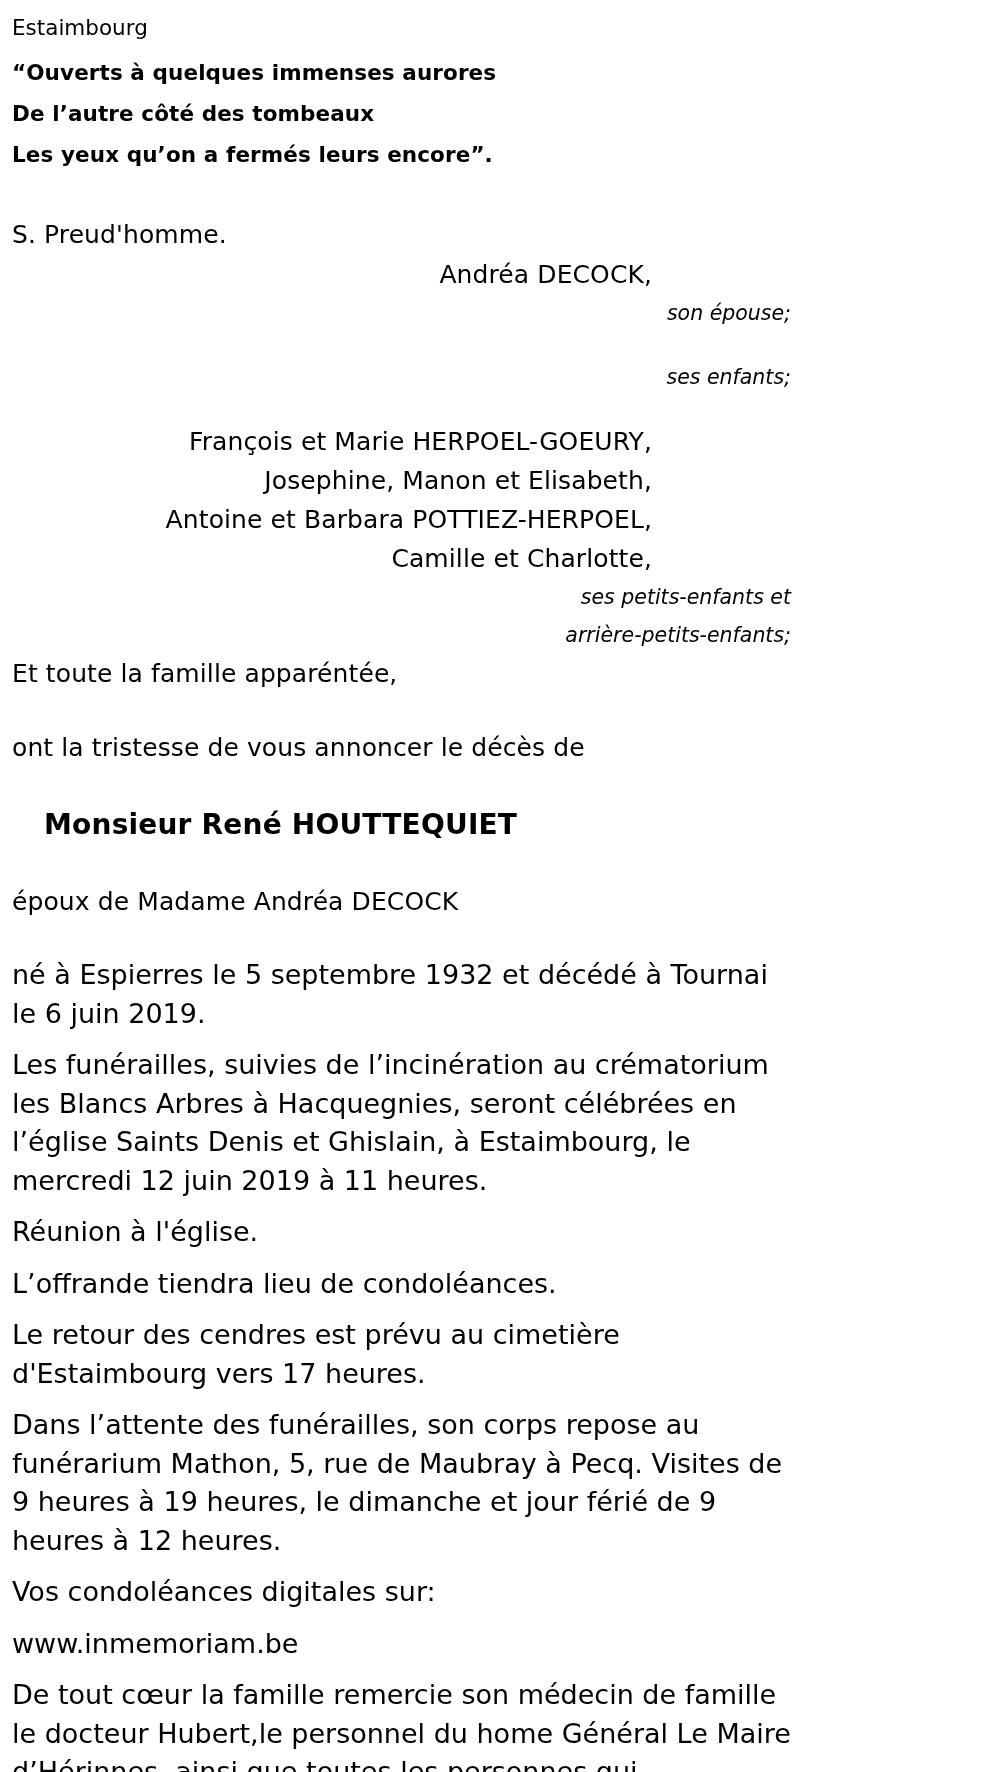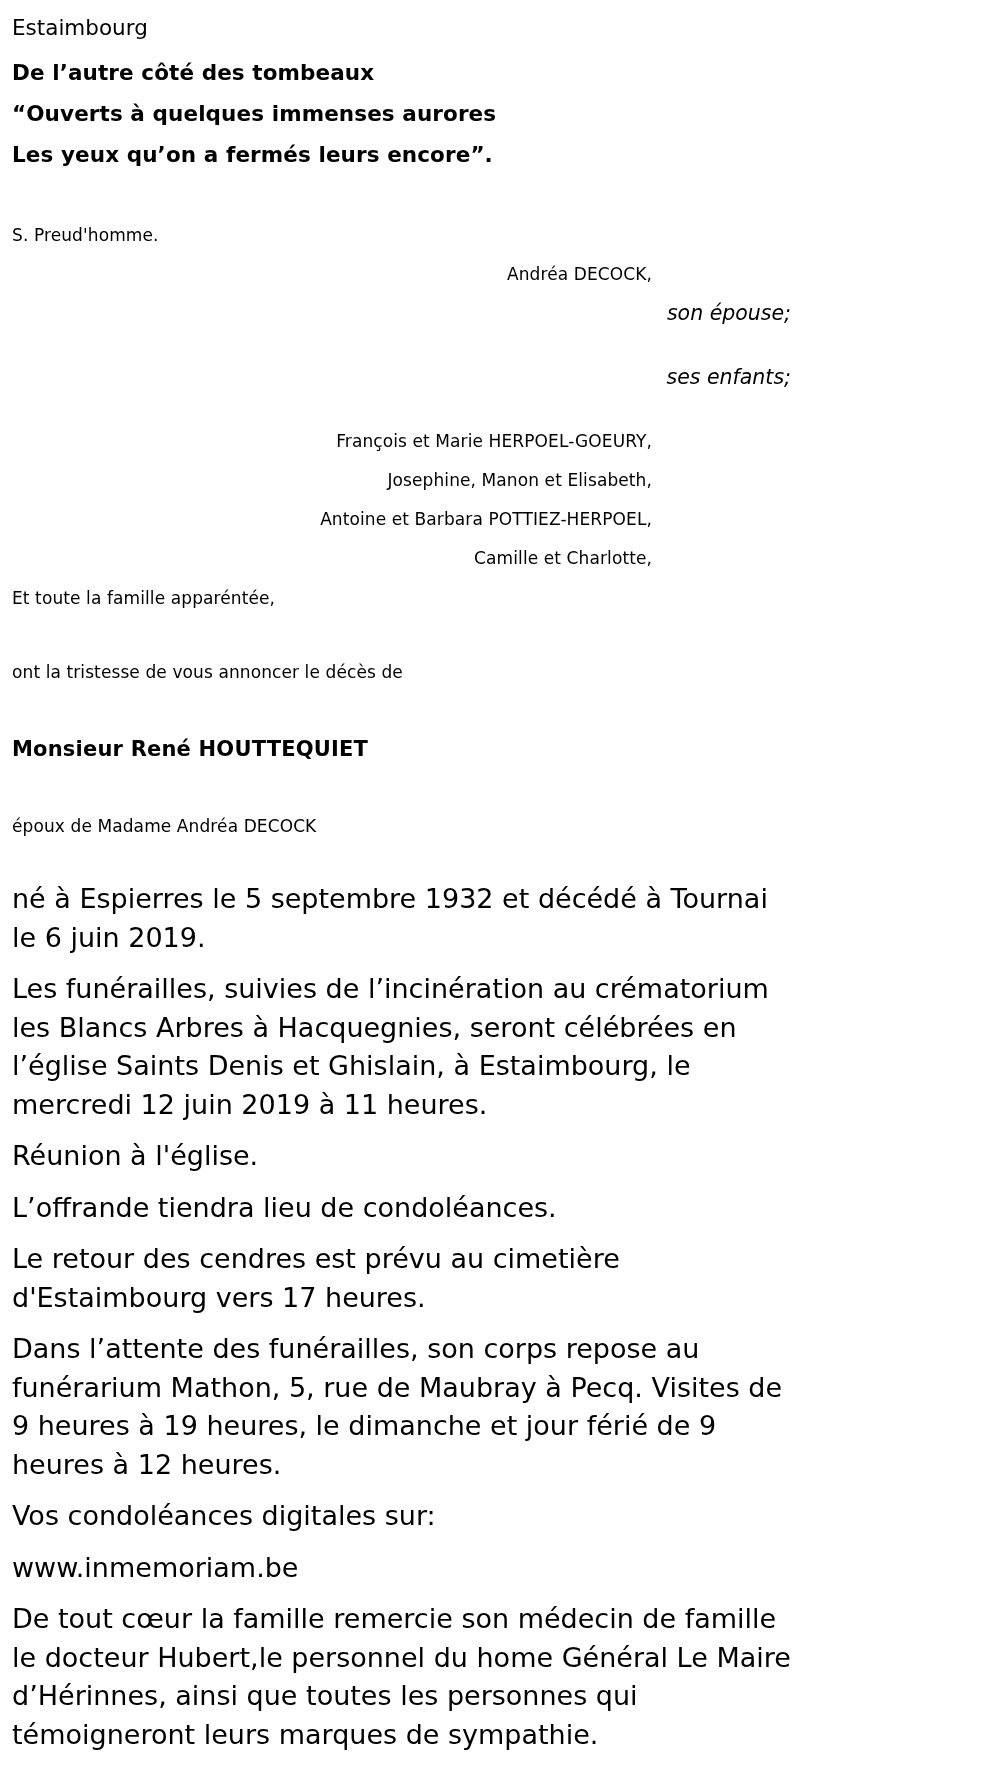--- a/index.html
+++ b/index.html
@@ -17,21 +17,21 @@
 
   .notice {
     position: relative;
     width: 805px;
     box-sizing: border-box;
     padding: 8px 12px 0 12px;
   }
 
   
   .line {
-    font-size: 17px;
+    font-size: 25px;
     line-height: 40px;
     letter-spacing: 0.1px;
     white-space: pre-wrap;
   }
 
   .locality {
     font-size: 21.5px;
     line-height: 40px;
     margin-bottom: 4px;
   }
@@ -69,23 +69,24 @@
     padding-right: 2px;
     box-sizing: border-box;
   }
   .relation.wide {
     padding-left: 520px;
   }
 
   
   .deceased-name {
     font-weight: bold;
-    font-size: 21px;
+    font-size: 28px;
     line-height: 46px;
     letter-spacing: 0.2px;
+    margin-left: 32px;
   }
 
   
   .para {
     font-size: 27px;
     line-height: 38.5px;
     margin: 0;
     max-width: 890px;
     white-space: pre-wrap;
   }
@@ -94,22 +95,22 @@
   .para.narrow { max-width: 880px; }
 </style>
 </head>
 <body>
 
 <div class="notice">
 
   <div class="locality">Estaimbourg</div>
 
   <div class="epigraph">
+    <div class="line">“Ouverts à quelques immenses aurores</div>
     <div class="line">De l’autre côté des tombeaux</div>
-    <div class="line">“Ouverts à quelques immenses aurores</div>
     <div class="line">Les yeux qu’on a fermés leurs encore”.</div>
   </div>
 
   <div class="spacer-md"></div>
 
   <div class="line">S. Preud'homme.</div>
 
   <div class="relation-group">
     <div class="names">
       <div class="line">Andréa DECOCK,</div>
@@ -125,20 +126,21 @@
 
   <div class="spacer-sm"></div>
 
   <div class="relation-group">
     <div class="names">
       <div class="line">François et Marie HERPOEL-GOEURY,</div>
       <div class="line">Josephine, Manon et Elisabeth,</div>
       <div class="line">Antoine et Barbara POTTIEZ-HERPOEL,</div>
       <div class="line">Camille et Charlotte,</div>
     </div>
+    <div class="relation wide">ses petits-enfants et arrière-petits-enfants;</div>
   </div>
 
   <div class="line">Et toute la famille apparéntée,</div>
 
   <div class="spacer-md"></div>
 
   <div class="line">ont la tristesse de vous annoncer le décès de</div>
 
   <div class="spacer-md"></div>
 

